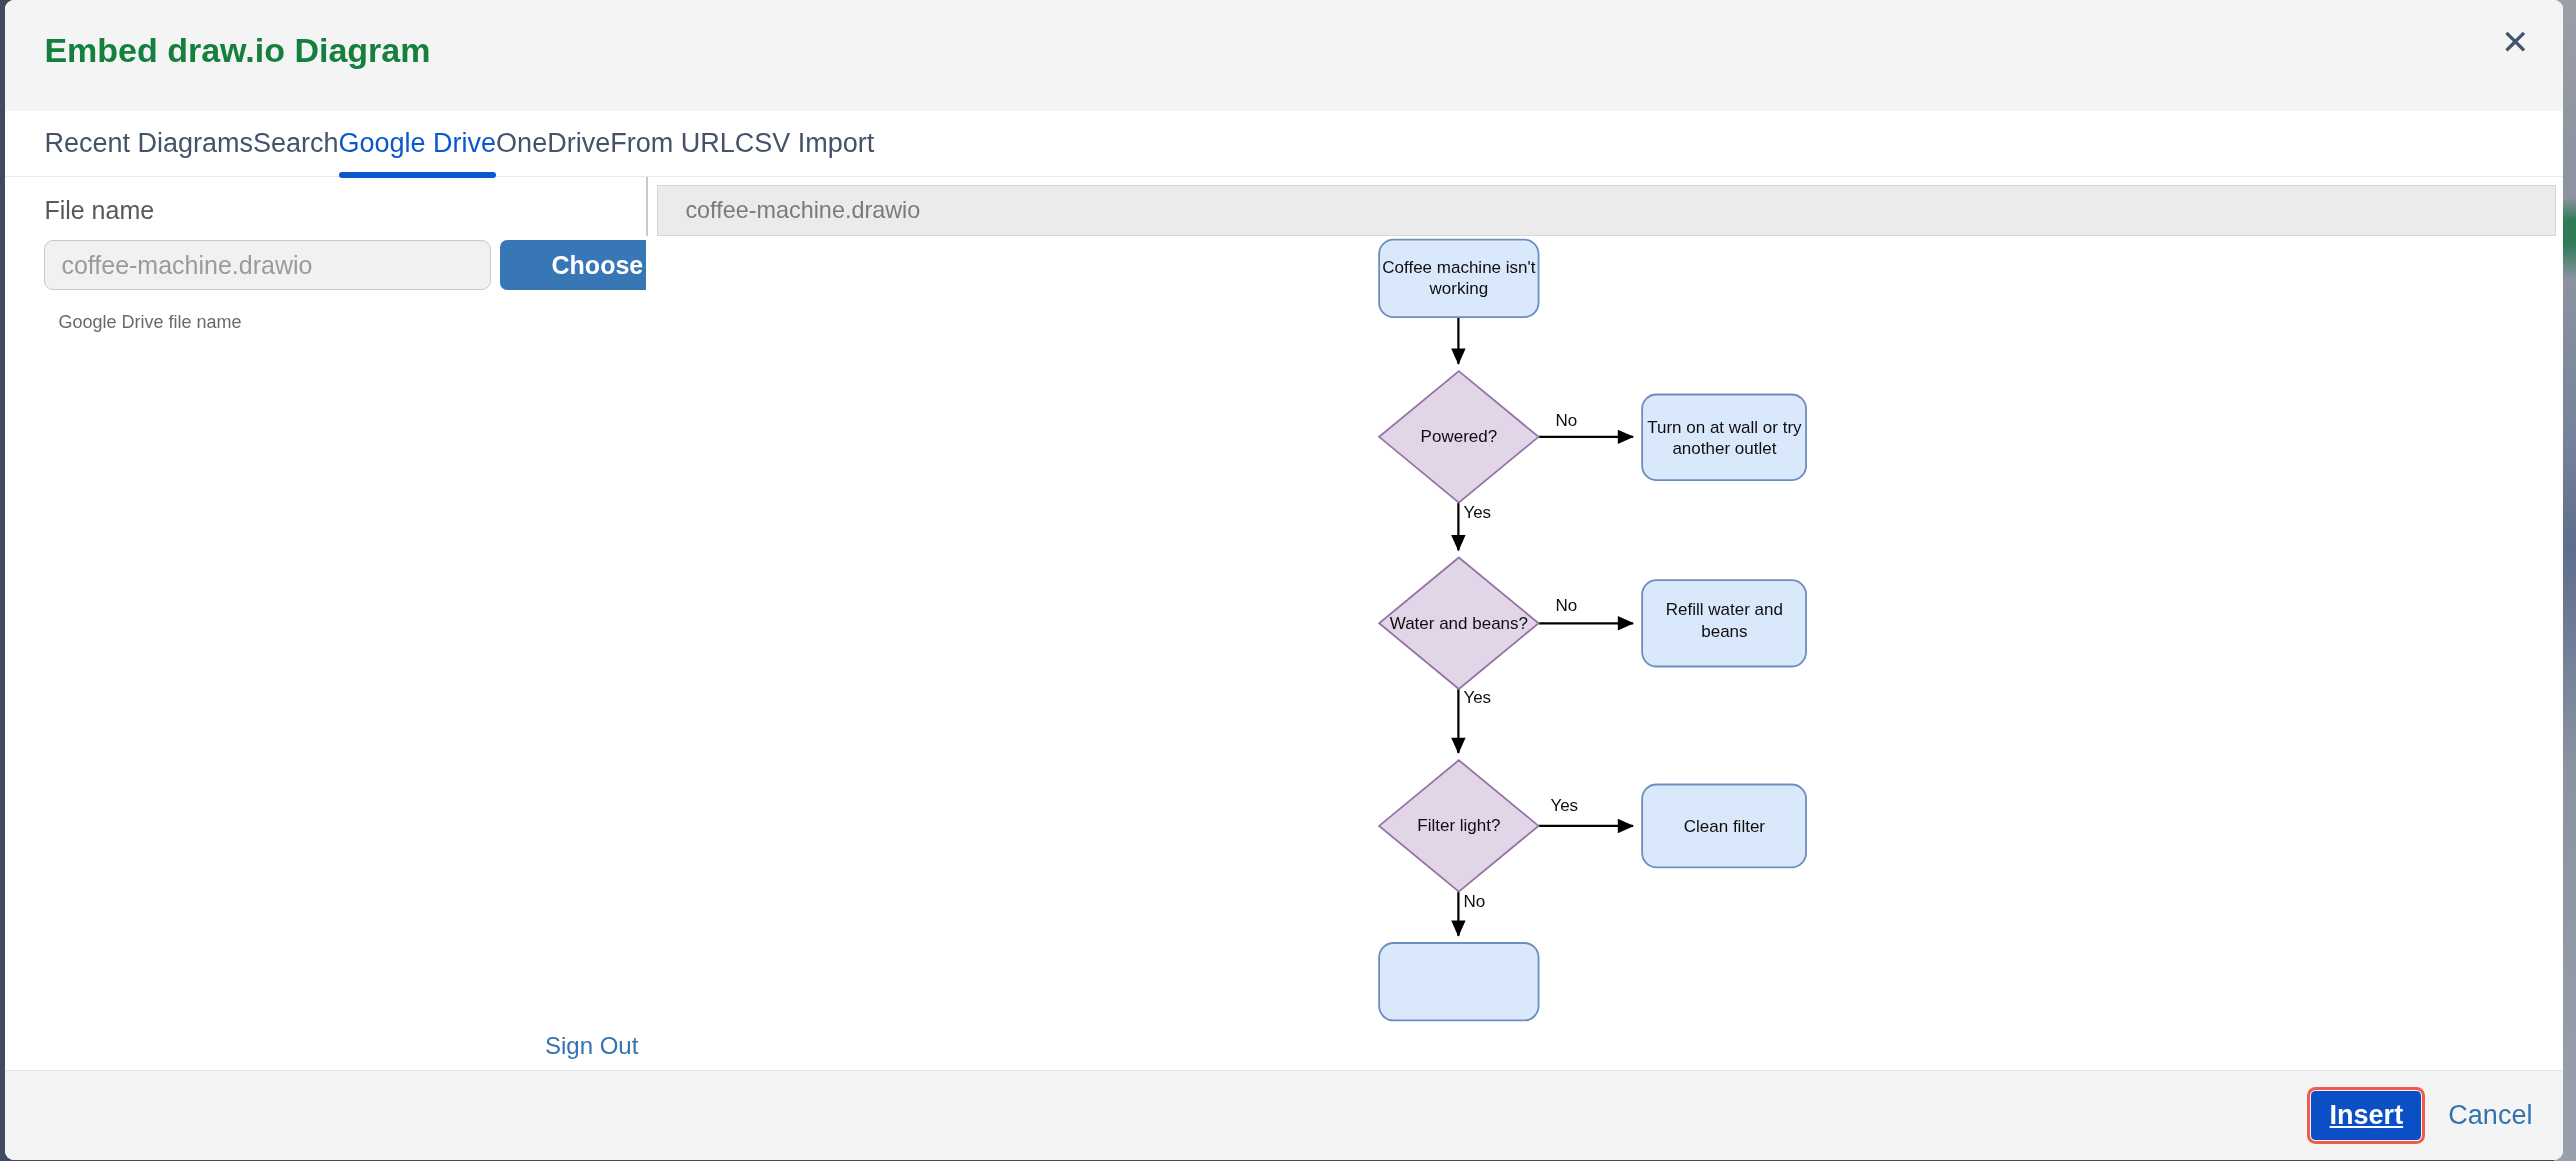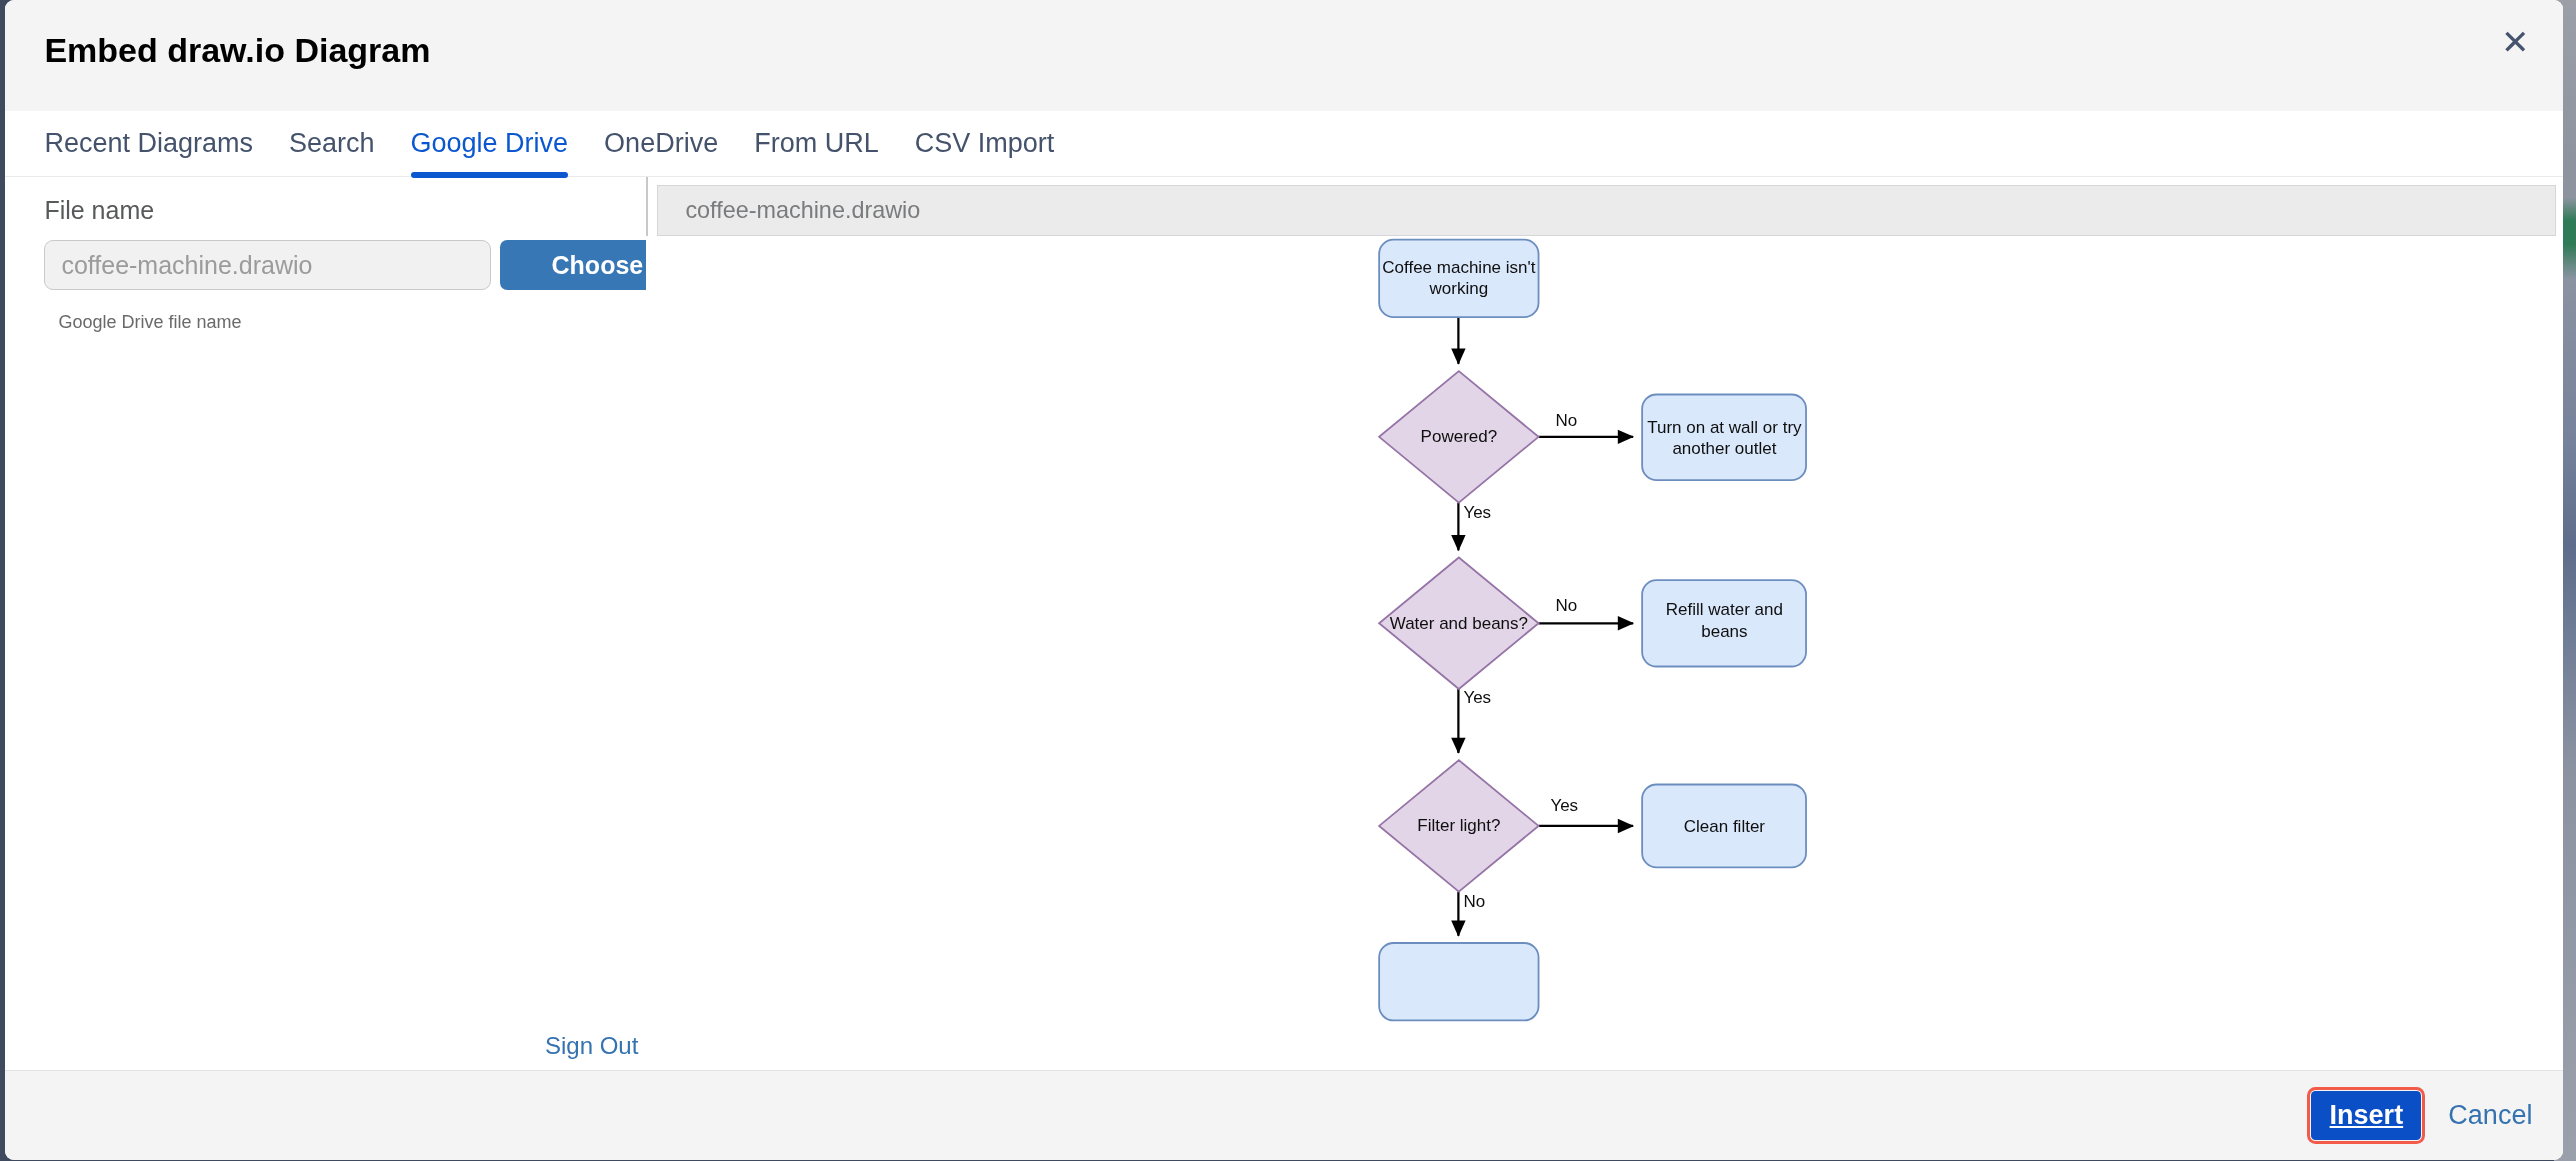--- a/index.html
+++ b/index.html
@@ -5,26 +5,26 @@
   html,body{margin:0;padding:0;background:#222;}
   .page{position:relative;width:2576px;height:1162px;background:#3f4a5f;overflow:hidden;
         font-family:"Liberation Sans",sans-serif;}
   .strip-right{position:absolute;top:0;right:0;width:21.6px;height:100%;
     background:linear-gradient(180deg,#9b9fa7 0%,#8d949f 14%,#8d949f 17%,#2f7a57 19%,#2f7a57 21%,#8b93a1 24%,#76829b 38%,#5e6d8b 47%,#707d96 55%,#8b93a1 66%,#9aa0ab 100%);}
   .modal{position:absolute;left:5.4px;top:0;right:12.6px;bottom:1.8px;background:#ffffff;
          border-radius:9px;overflow:hidden;}
 
   
   .header{position:absolute;top:0;left:0;right:0;height:111px;background:#f4f4f5;border-bottom:0.9px solid #e7e7ea;}
-  .title{margin:0;padding:31px 0 0 39px;font-size:34px;font-weight:600;color:#000000;}
+  .title{margin:0;padding:31px 0 0 39px;font-size:34px;font-weight:600;color:#15803d;}
   .close{position:absolute;top:25px;right:34px;font-size:34px;line-height:1;color:#44546e;cursor:pointer;font-weight:500;}
 
   
   .tabs{position:absolute;top:111px;left:0;right:0;height:66px;display:flex;align-items:center;
-        gap:36px;padding-left:39px;border-bottom:1.8px solid #e9eaee;background:#fff;box-sizing:border-box;}
+        padding-left:39px;border-bottom:1.8px solid #e9eaee;background:#fff;box-sizing:border-box;}
   .tab{position:relative;height:100%;display:flex;align-items:center;font-size:27px;font-weight:500;
        color:#44526b;cursor:pointer;white-space:nowrap;}
   .tab.active{color:#0b57d0;}
   .tab.active::after{content:"";position:absolute;left:0;right:0;bottom:-1.8px;height:6.3px;background:#0b57d0;border-radius:3.6px;}
 
   
   .file-label{position:absolute;left:39px;top:196px;font-size:25px;color:#58595b;}
   .file-input{position:absolute;left:39px;top:240px;width:447px;height:50px;box-sizing:border-box;
       border:1.8px solid #c9c9c9;border-radius:9px;background:#f1f1f2;padding:0 16px;font-size:25px;color:#333;
       font-family:"Liberation Sans",sans-serif;outline:none;}

